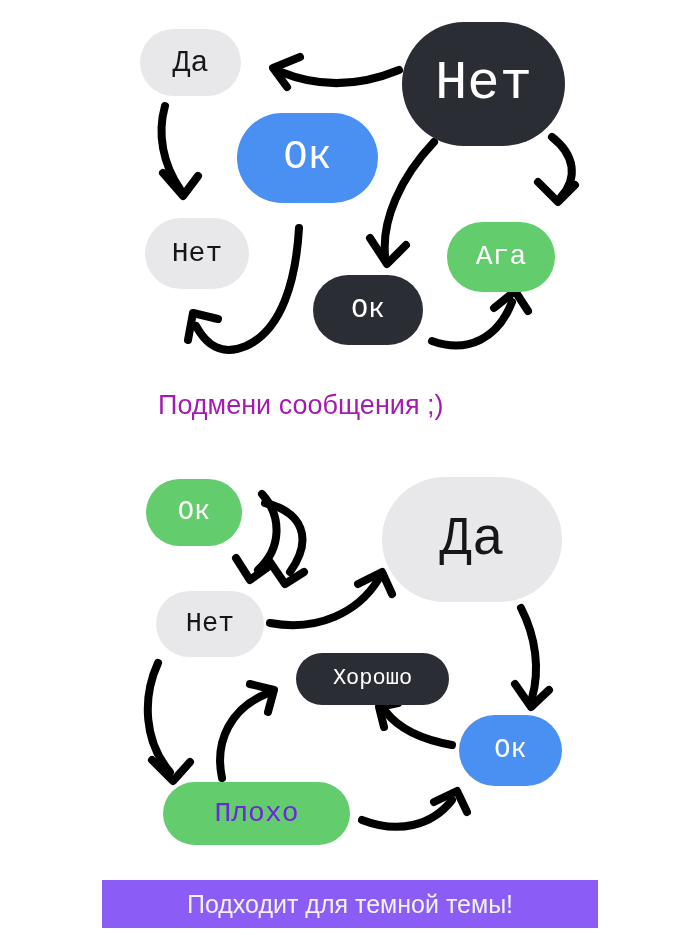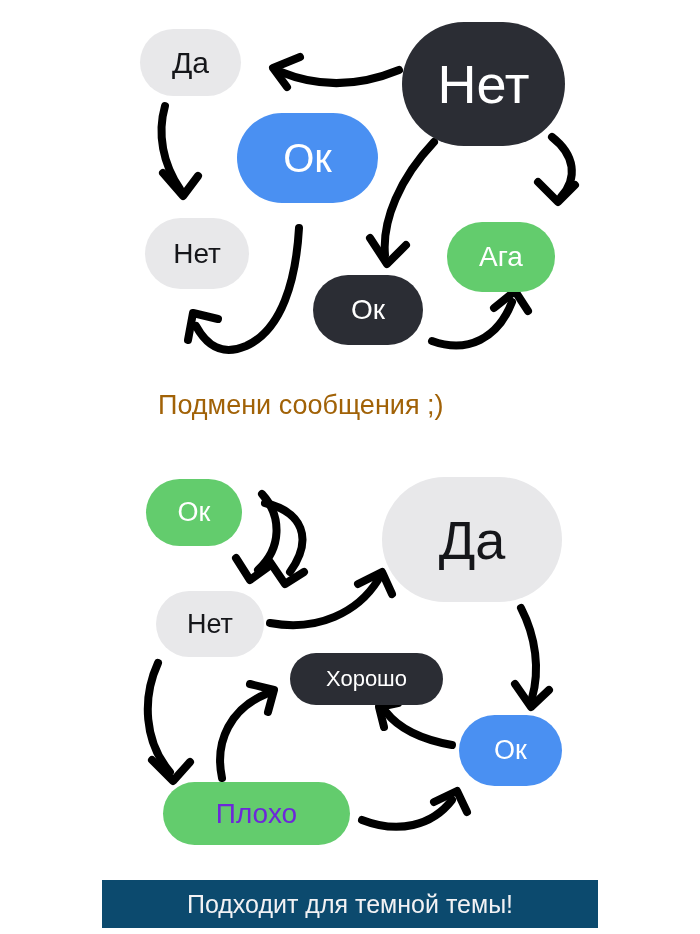--- a/index.html
+++ b/index.html
@@ -19,21 +19,21 @@
     inset: 0;
     width: 700px;
     height: 934px;
   }
   .bubble {
     position: absolute;
     display: flex;
     align-items: center;
     justify-content: center;
     box-sizing: border-box;
-    font-family: Liberation Sans, sans-serif;
+    font-family: Liberation Mono, monospace;
     font-weight: 400;
     white-space: nowrap;
     line-height: 1;
     user-select: none;
     text-align: right;
   }
   .arrows {
     position: absolute;
     left: 0;
     top: 0;
@@ -49,21 +49,21 @@
   }
   .arrow-head {
     fill: none;
     stroke: #000000;
     stroke-linecap: round;
     stroke-linejoin: round;
   }
   .caption {
     position: absolute;
     text-align: right;
-    color: #a16207;
+    color: #a21caf;
     font-family: "Liberation Sans", "DejaVu Sans", sans-serif;
     white-space: nowrap;
   }
   .banner {
     position: absolute;
     display: flex;
     align-items: center;
     justify-content: center;
     box-sizing: border-box;
     font-family: "Liberation Sans", "DejaVu Sans", sans-serif;
@@ -157,20 +157,20 @@
     <div class="bubble" style="left: 447px; top: 222px; width: 108px; height: 70px; background: rgb(99, 204, 109); color: rgb(255, 255, 255); font-size: 28px; border-radius: 35px;">Ага</div>
     <div class="bubble" style="left: 313px; top: 275px; width: 110px; height: 70px; background: rgb(43, 45, 52); color: rgb(255, 255, 255); font-size: 28px; border-radius: 35px;">Ок</div>
   </div>
 
   <div class="caption" style="left: 158px; top: 390px; font-size: 27px;">Подмени сообщения ;)</div>
 
   <div>
     <div class="bubble" style="left: 146px; top: 479px; width: 96px; height: 67px; background: rgb(99, 204, 109); color: rgb(255, 255, 255); font-size: 27px; border-radius: 33.5px;">Ок</div>
     <div class="bubble" style="left: 382px; top: 477px; width: 180px; height: 125px; background: rgb(232, 232, 234); color: rgb(21, 22, 26); font-size: 54px; border-radius: 62.5px;">Да</div>
     <div class="bubble" style="left: 156px; top: 591px; width: 108px; height: 66px; background: rgb(232, 232, 234); color: rgb(21, 22, 26); font-size: 27px; border-radius: 33px;">Нет</div>
-    <div class="bubble" style="left: 290px; top: 653px; width: 153px; height: 52px; background: rgb(43, 45, 52); color: rgb(255, 255, 255); font-size: 22px; border-radius: 26px;">Хорошо</div>
+    <div class="bubble" style="left: 296px; top: 653px; width: 153px; height: 52px; background: rgb(43, 45, 52); color: rgb(255, 255, 255); font-size: 22px; border-radius: 26px;">Хорошо</div>
     <div class="bubble" style="left: 459px; top: 715px; width: 103px; height: 71px; background: rgb(74, 144, 242); color: rgb(255, 255, 255); font-size: 27px; border-radius: 35.5px;">Ок</div>
     <div class="bubble" style="left: 163px; top: 782px; width: 187px; height: 63px; background: rgb(99, 204, 109); color: #6d28d9; font-size: 28px; border-radius: 31.5px;">Плохо</div>
   </div>
 
-  <div class="banner" style="left: 102px; top: 880px; width: 496px; height: 48px; font-size: 25px; background: #0c4a6e; color: rgb(242, 242, 244);">Подходит для темной темы!</div>
+  <div class="banner" style="left: 102px; top: 880px; width: 496px; height: 48px; font-size: 25px; background: #8b5cf6; color: rgb(242, 242, 244);">Подходит для темной темы!</div>
 
 </div>
 
 </body></html>

